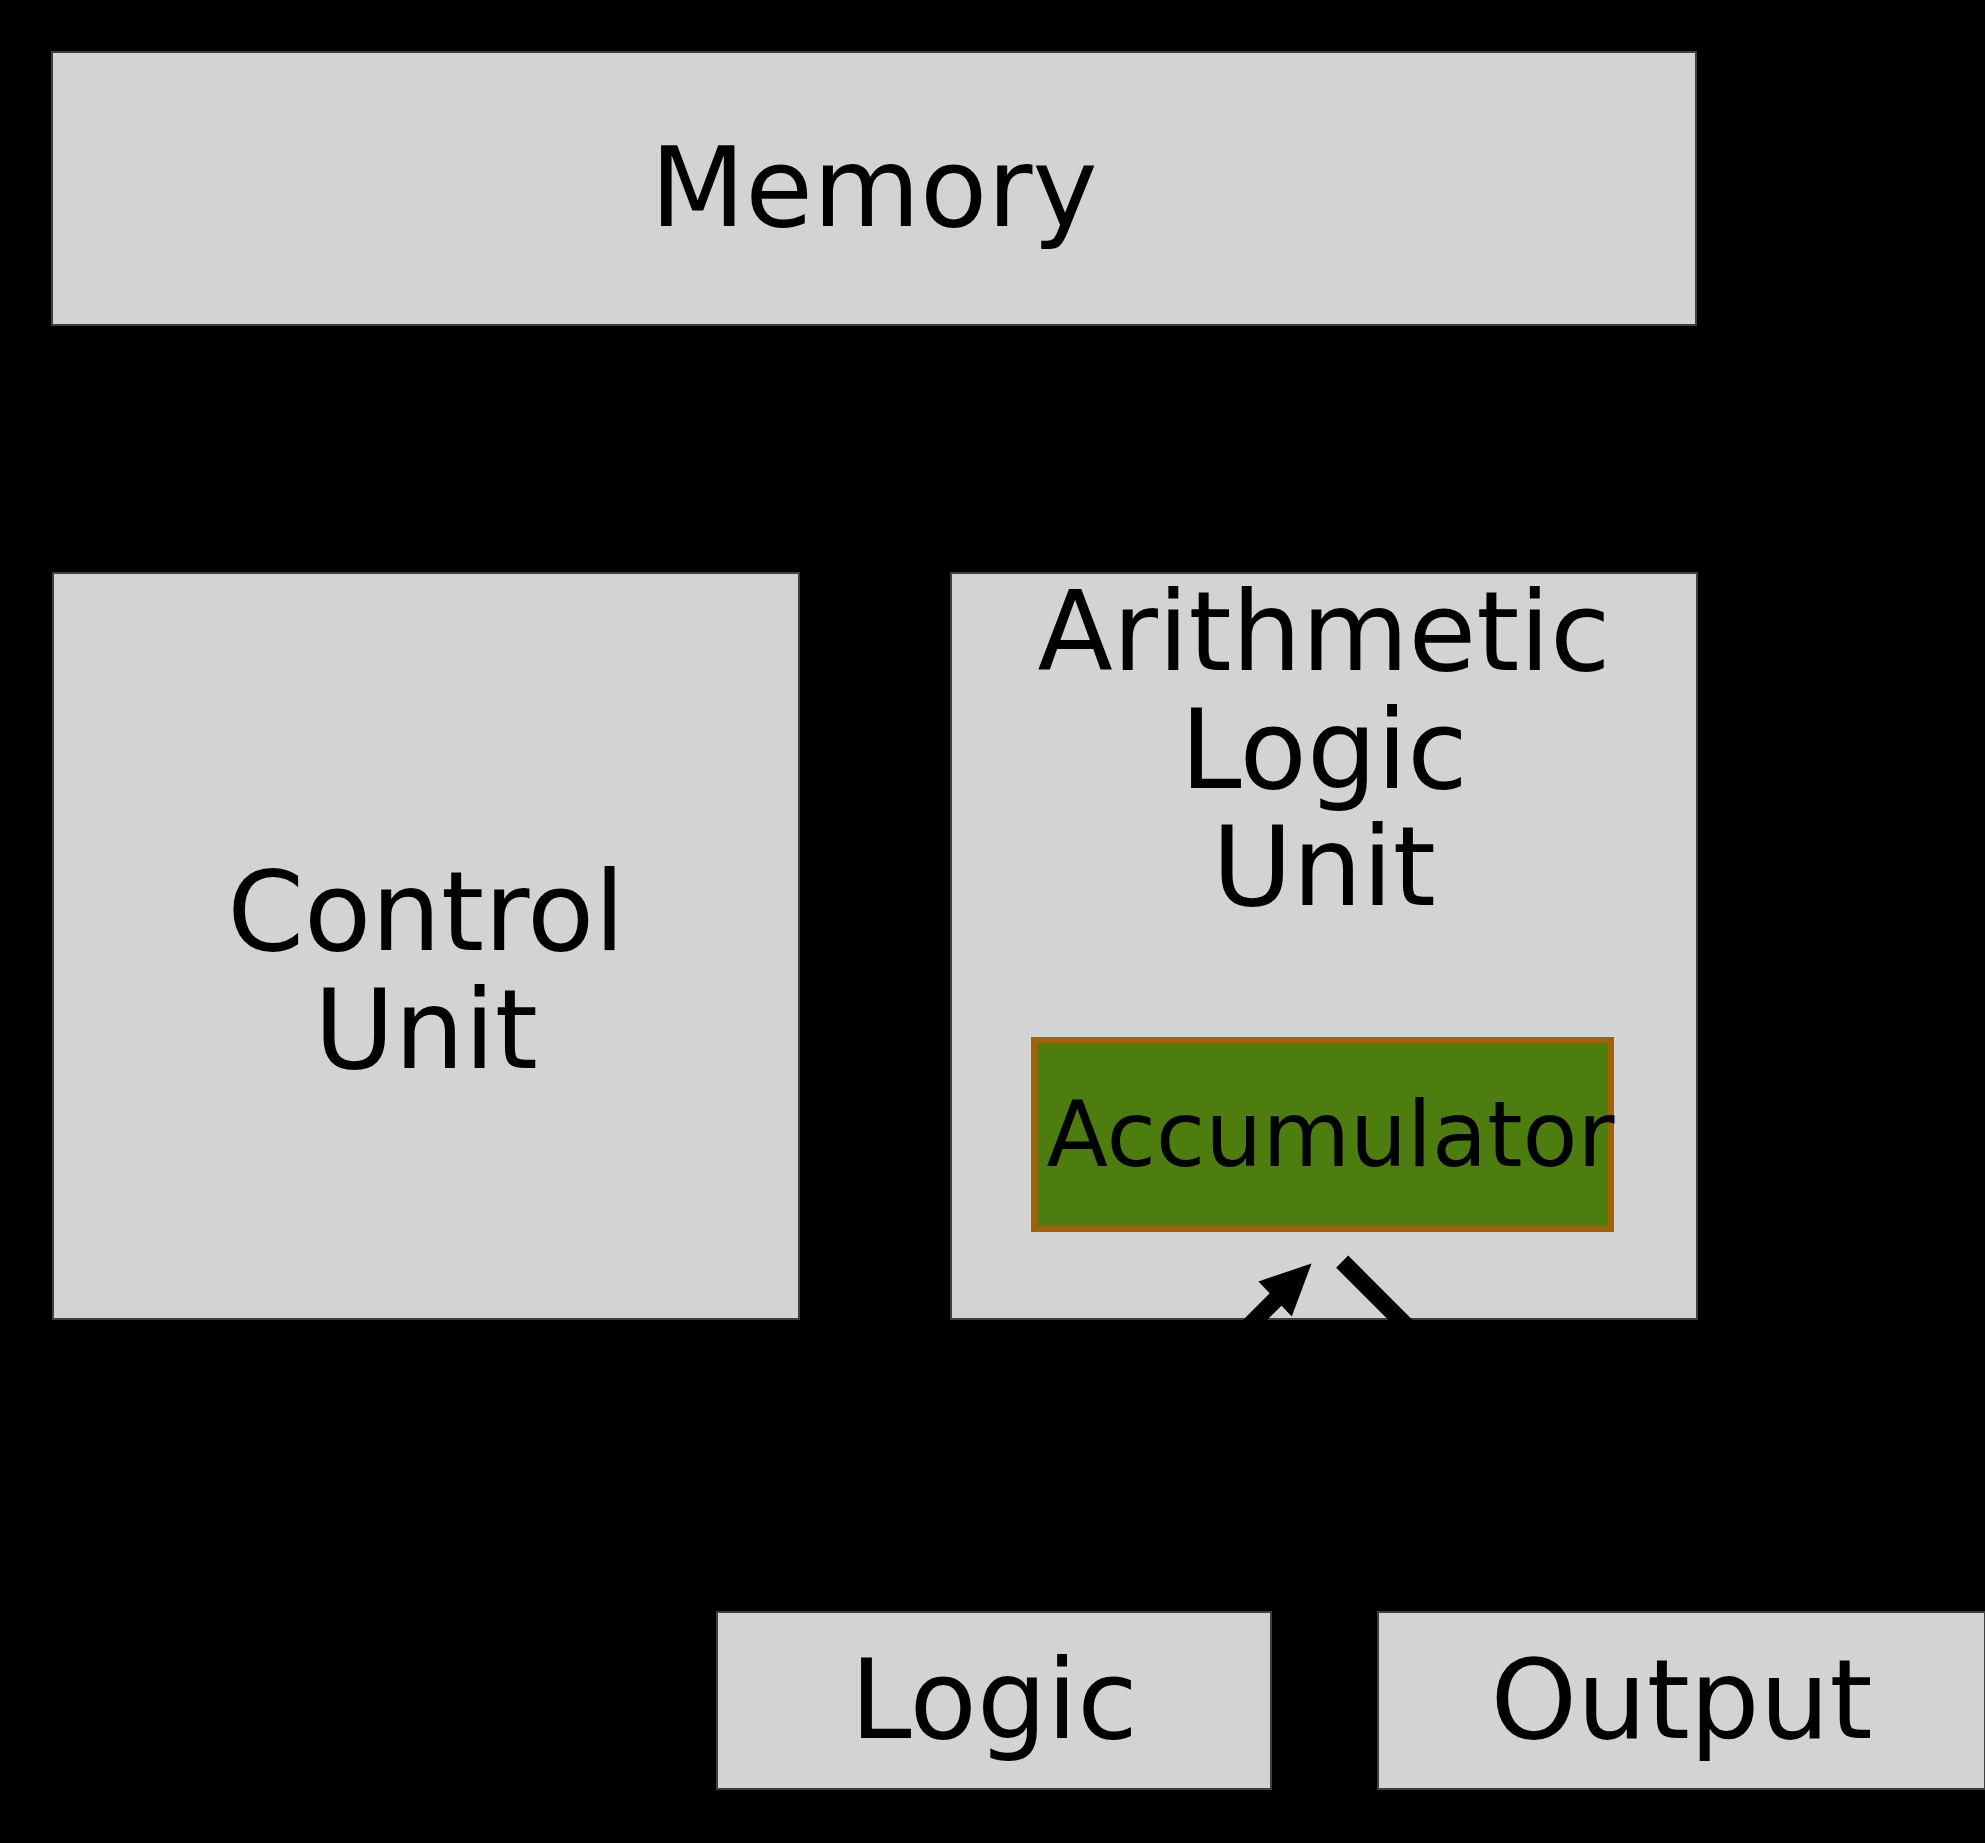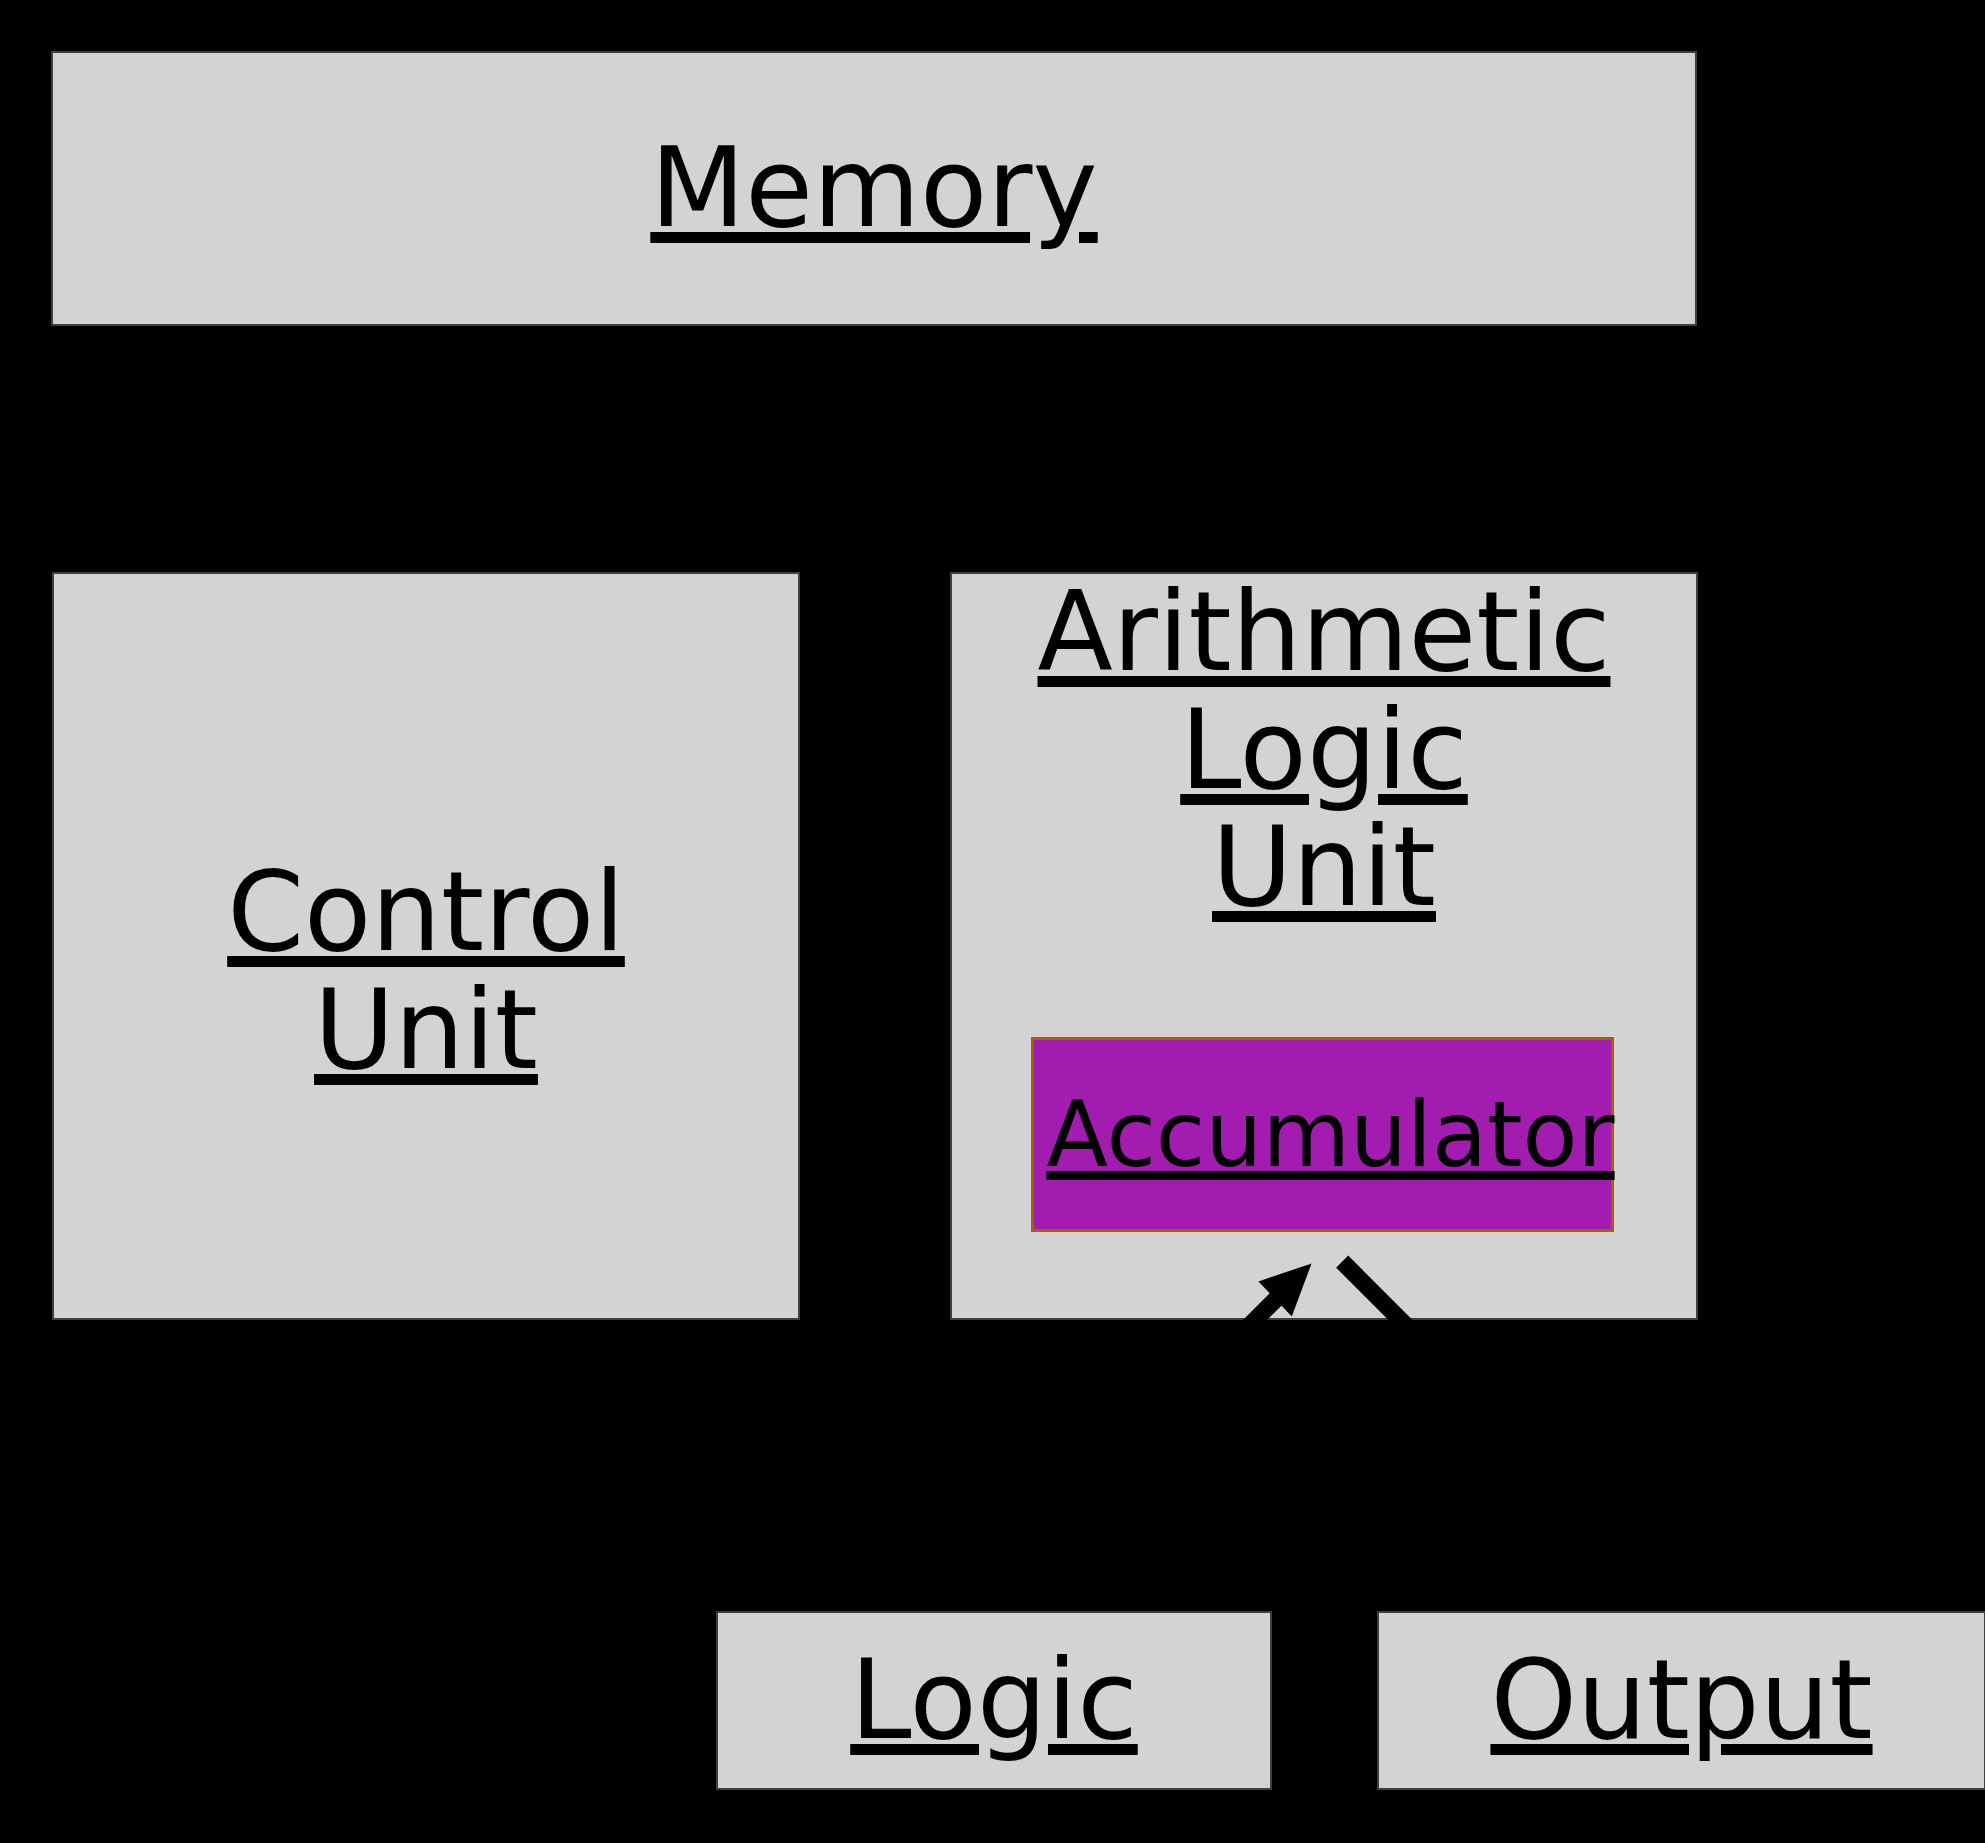--- a/index.html
+++ b/index.html
@@ -29,31 +29,30 @@
     font-size: 110px;
     line-height: 1.07;
   }
   .box-memory   { left: 51px;   top: 51px;   width: 1646px; height: 275px; }
   .box-cu       { left: 52px;   top: 572px;  width: 748px;  height: 748px; padding-top: 51px; }
   .box-alu      { left: 950px; top: 572px;  width: 748px;  height: 748px; justify-content: flex-start; }
   .box-input    { left: 716px;  top: 1611px; width: 556px;  height: 179px; }
   .box-output   { left: 1377px; top: 1611px; width: 609px;  height: 179px; }
   .box-accumulator {
     left: 1031px; top: 1037px; width: 583px; height: 195px;
-    background: #a21caf;
-    border: 3px solid #a16207;
+    background: #4d7c0f;
+    border: 6px solid #a16207;
     font-size: 90px;
     line-height: 1.0;
     justify-content: center;
     padding-left: 16px;
   }
   .label-line {
     display: block;
     white-space: nowrap;
-    text-decoration: underline;
   }
   .arrow-overlay {
     position: absolute;
     left: 0;
     top: 0;
     width: 1986px;
     height: 1843px;
     pointer-events: none;
   }
 </style>

